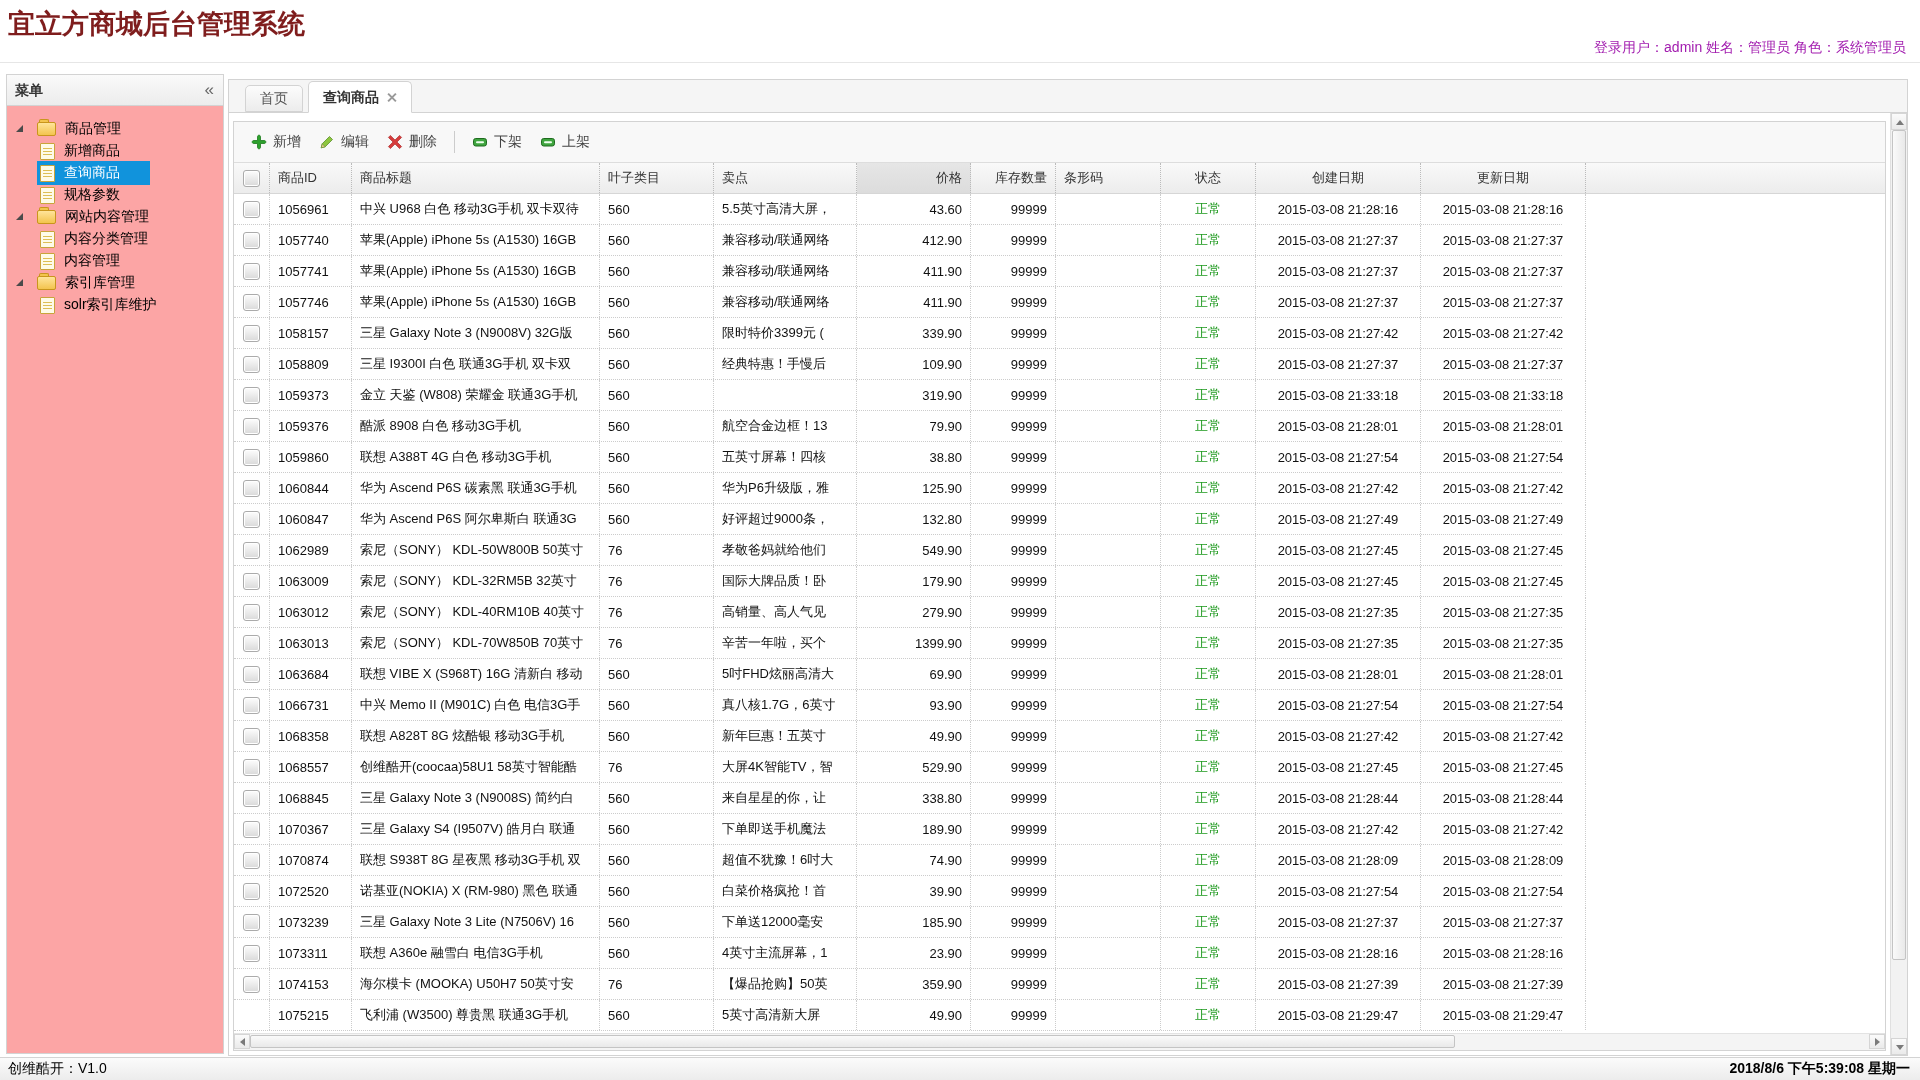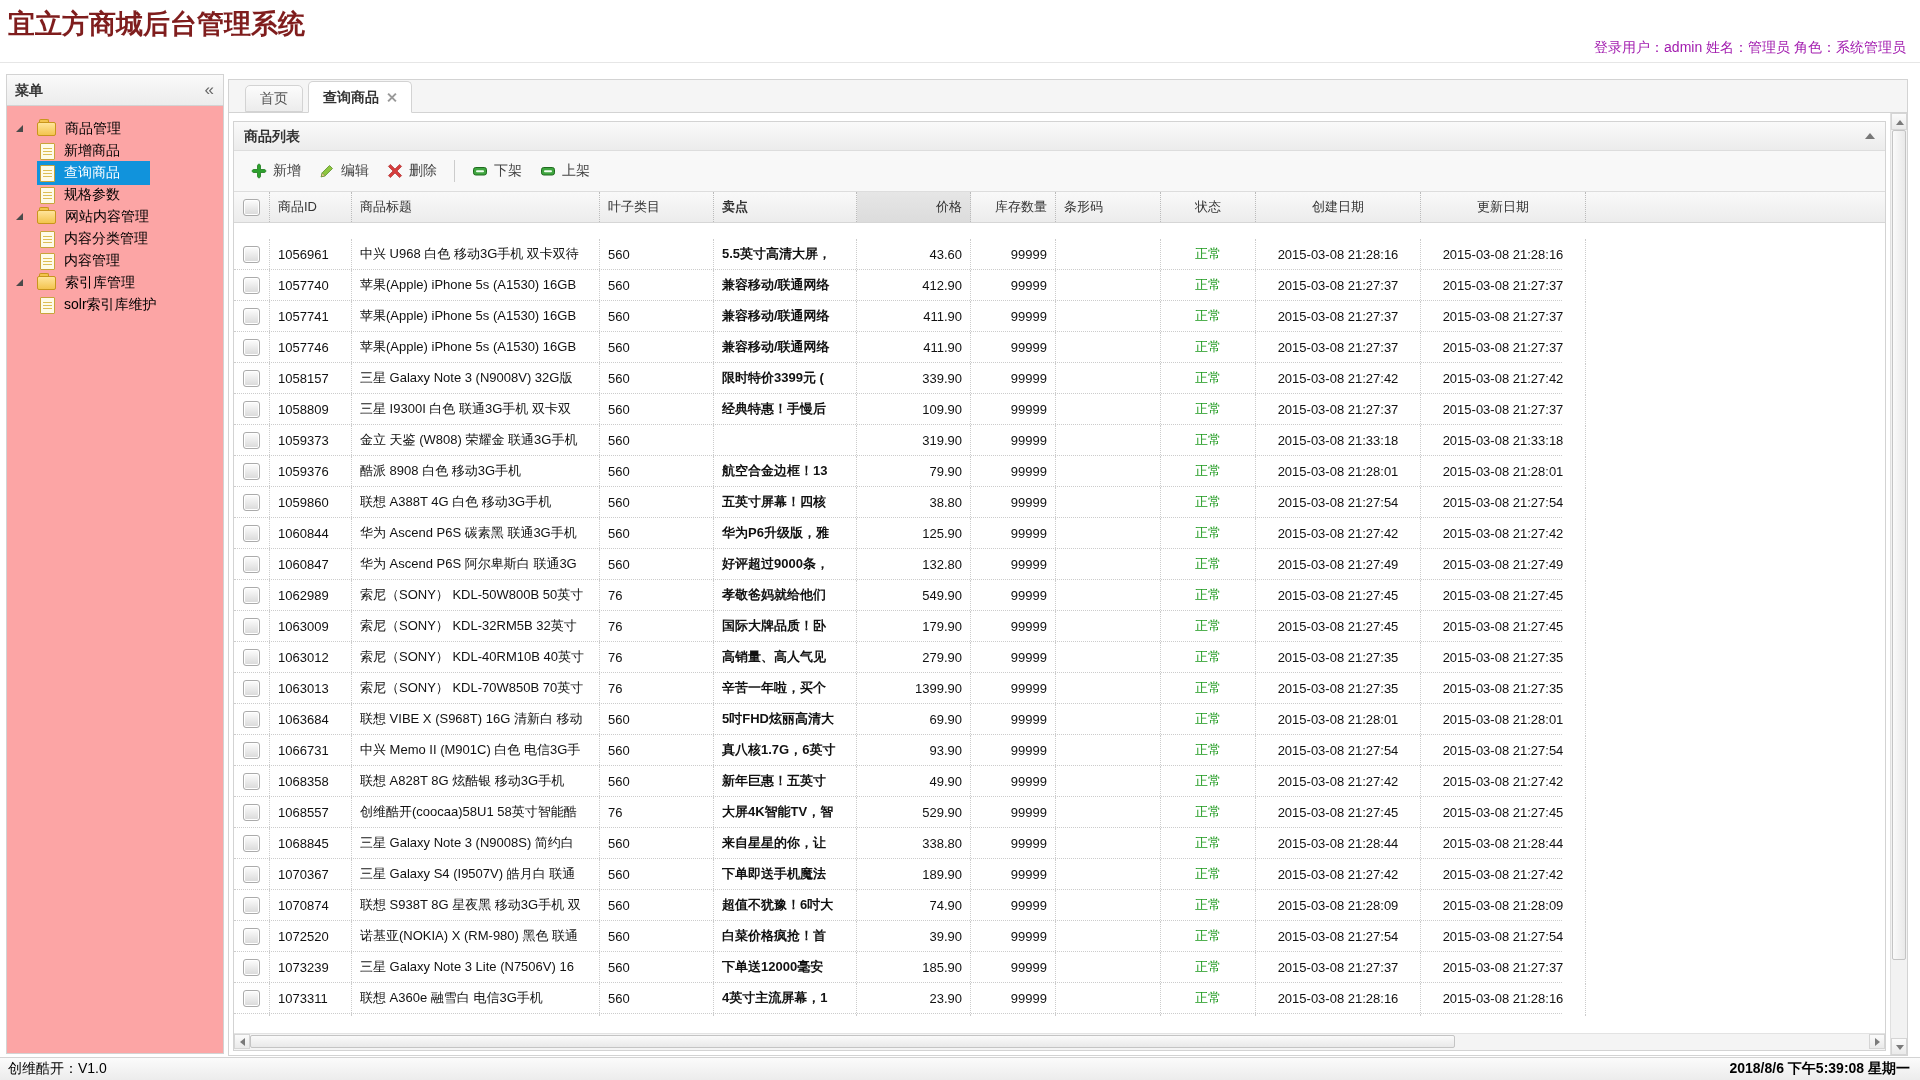--- a/index.html
+++ b/index.html
@@ -72,35 +72,35 @@
   .panel-header{height:28px;line-height:28px;background:linear-gradient(#FAFAFA,#ECECEC);
       border-bottom:1px solid #DDD;padding:0 10px;font-weight:bold;font-size:14px;color:#333;position:relative;flex:0 0 auto;}
   .panel-collapse{position:absolute;right:10px;top:11px;width:0;height:0;border-left:5px solid transparent;
       border-right:5px solid transparent;border-bottom:6px solid #777;cursor:pointer;}
   .toolbar{height:40px;background:#F8F8F8;border-bottom:1px solid #DDD;display:flex;align-items:center;
       padding:0 8px;flex:0 0 auto;}
   .tbtn{display:flex;align-items:center;gap:6px;padding:4px 9px;font-size:14px;color:#444;border-radius:3px;cursor:pointer;}
   .tsep{width:1px;height:22px;background:#CCC;margin:0 8px;}
 
   
-  .grid{flex:1 1 auto;position:relative;overflow:hidden;display:flex;flex-direction:column;min-height:0;gap:16px;}
+  .grid{flex:1 1 auto;position:relative;overflow:hidden;display:flex;flex-direction:column;min-height:0;}
   .grid-header{height:30px;background:linear-gradient(#F9F9F9,#ECECEC);border-bottom:1px solid #D6D6D6;
       display:flex;font-size:13px;color:#333;flex:0 0 auto;}
   .hcell{border-right:1px dotted #BBB;display:flex;align-items:center;padding:0 8px;box-sizing:border-box;
       height:100%;flex:0 0 auto;overflow:hidden;white-space:nowrap;cursor:pointer;}
   .hcell.sorted{background:linear-gradient(#E6E6E6,#DCDCDC);}
   .hfill{flex:1 1 auto;border:none;}
   .grid-body{flex:1 1 auto;overflow:hidden;min-height:0;}
   .grid-row{display:flex;height:30px;border-bottom:1px dotted #CCC;width:1328px;font-size:13px;background:#fff;}
   .cell{border-right:1px dotted #CCC;padding:0 8px;box-sizing:border-box;height:100%;display:flex;
       align-items:center;overflow:hidden;white-space:nowrap;flex:0 0 auto;color:#111;}
   .status-green{color:var(--status-green);}
   .ar{justify-content:flex-end;}
   .ac{justify-content:center;}
-  .w0{width:36px;}.w1{width:82px;}.w2{width:248px;}.w3{width:114px;}.w4{width:143px;font-weight:bold;}
+  .w0{width:36px;}.w1{width:82px;}.w2{width:248px;}.w3{width:114px;}.w4{width:143px;}
   .w5{width:114px;}.w6{width:85px;}.w7{width:105px;}.w8{width:95px;}.w9{width:165px;}.w10{width:165px;}
   .cb{width:15px;height:15px;border:1px solid #ABABAB;border-radius:3px;
       background:linear-gradient(#FDFDFD,#D9D9D9);box-shadow:inset 0 0 0 1px #fff;flex:0 0 auto;cursor:pointer;}
 
   
   .hscroll{height:16px;background:#F4F4F4;border-top:1px solid #E3E3E3;position:relative;flex:0 0 auto;}
   .hsc-btn{position:absolute;top:0;width:16px;height:15px;background:linear-gradient(#FBFBFB,#EAEAEA);
       border:1px solid #D5D5D5;box-sizing:border-box;}
   .hsc-left{left:0;}
   .hsc-right{right:0;}
@@ -204,24 +204,20 @@
         </div>
         <div class="tab active">
           <span>查询商品</span>
           <span class="tab-close"></span>
         </div>
       </div>
 
       <div class="tabs-body">
 
         <div class="panel">
-          <div class="panel-header">
-            <span>商品列表</span>
-            <span class="panel-collapse"></span>
-          </div>
 
           <div class="toolbar">
             <div class="tbtn">
               <svg class="ticon" width="16" height="16" viewBox="0 0 16 16">
                 <path d="M8 1.2c.9 0 1.5.6 1.5 1.5v3.8h3.8c.9 0 1.5.6 1.5 1.5s-.6 1.5-1.5 1.5H9.5v3.8c0 .9-.6 1.5-1.5 1.5s-1.5-.6-1.5-1.5V9.5H2.7c-.9 0-1.5-.6-1.5-1.5s.6-1.5 1.5-1.5h3.8V2.7c0-.9.6-1.5 1.5-1.5z" fill="#2DA12D" stroke="#1C7A1C" stroke-width="0.8"></path>
               </svg>
               <span>新增</span>
             </div>
             <div class="tbtn">
               <svg class="ticon" width="16" height="16" viewBox="0 0 16 16">

